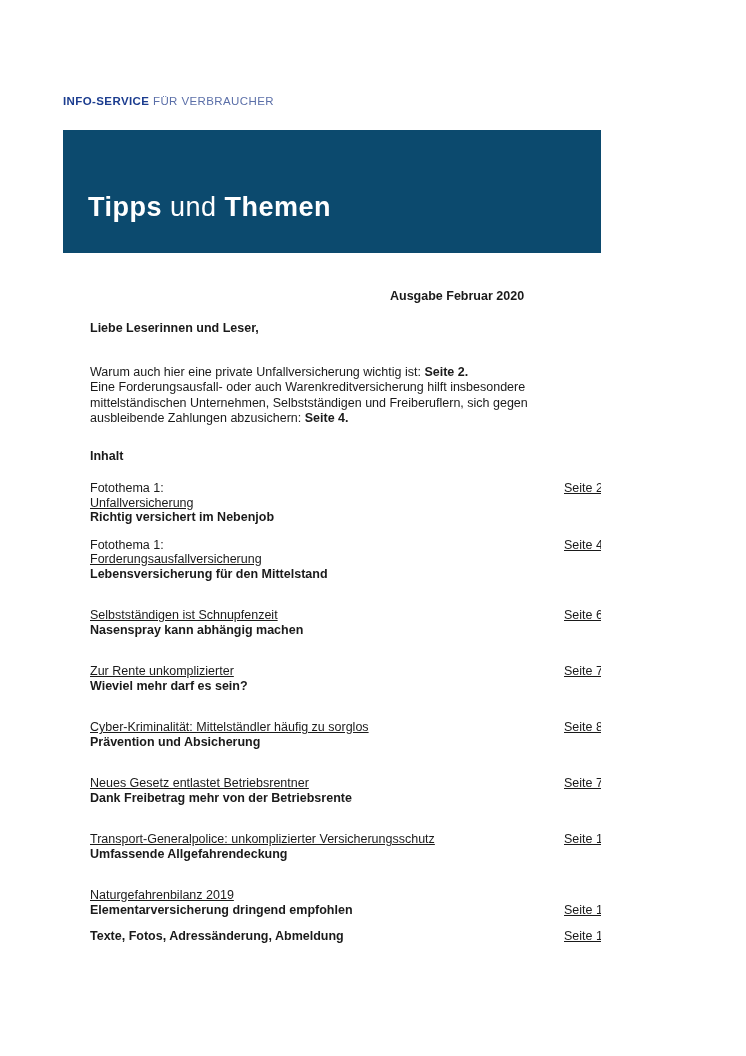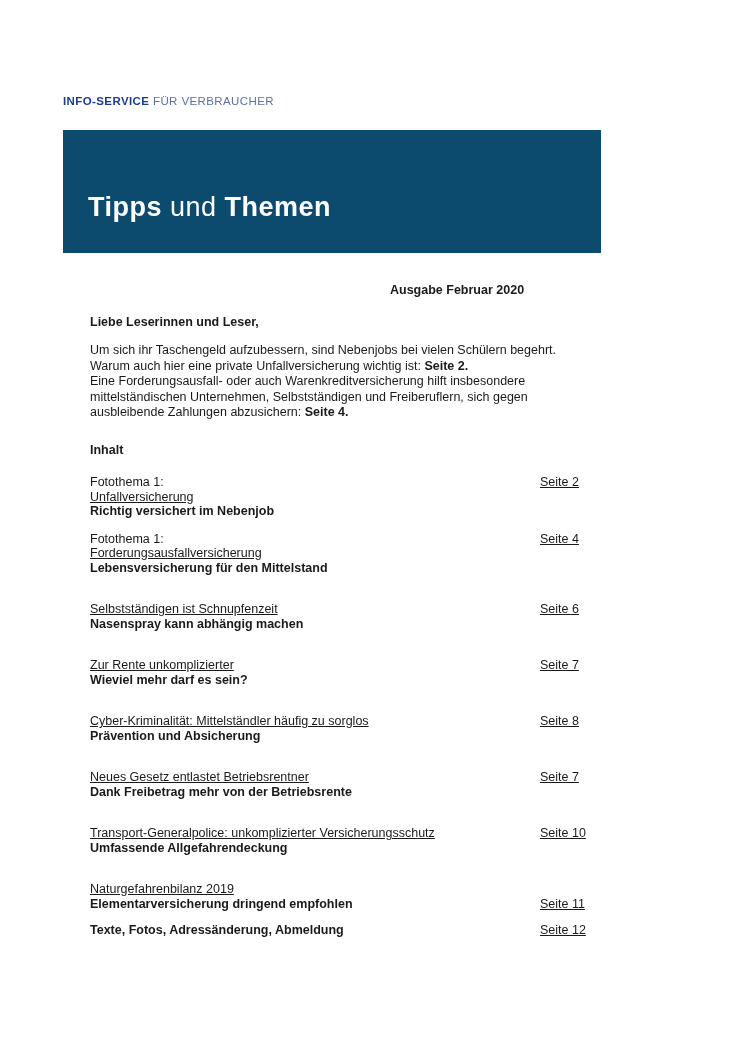--- a/index.html
+++ b/index.html
@@ -26,32 +26,32 @@
     position:absolute; left:25px; top:62px;
     font-size:27px; color:#ffffff; letter-spacing:.5px;
   }
   .bt-bold { font-weight:700; }
   .bt-normal { font-weight:400; }
 
   .logo { position:absolute; left:620px; top:96px; width:70px; height:70px; }
 
   
   .content {
-    position:absolute; left:90px; top:283px; width:545px;
+    position:absolute; left:90px; top:289px; width:545px;
     font-size:12.5px; line-height:15.5px;
   }
   .issue { font-weight:700; margin-left:300px; }
   .salutation { font-weight:700; margin-top:16px; }
   .intro { margin-top:13px; }
   .b { font-weight:700; }
   .inhalt-heading { font-weight:700; margin-top:22px; }
 
   
   .toc { margin-top:17px; line-height:14.5px; }
-  .toc-item { display:flex; margin-bottom:27px; }
+  .toc-item { display:flex; margin-bottom:27px;gap:24px; }
   .toc-item:nth-child(1) { margin-bottom:13px; }
   .toc-item:nth-child(8) { margin-bottom:12px;align-items:flex-end; }
   .toc-item:last-child { margin-bottom:0; }
   .toc-left { width:450px; flex:none; }
   .toc-link { text-decoration:underline; color:inherit; cursor:pointer; }
   .toc-sub { font-weight:700; }
   .toc-page { flex:none;text-decoration:underline; }
 </style>
 </head>
 <body>
@@ -80,21 +80,21 @@
     </svg>
   </div>
 
   <div class="content">
 
     <div class="issue">Ausgabe Februar 2020</div>
 
     <div class="salutation">Liebe Leserinnen und Leser,</div>
 
     <p class="intro">
-      <span>Um sich ihr Taschengeld aufzubessern, sind Nebenjobs bei vielen Schülern begehrt.</span><br>
+      <br>
       <span>Warum auch hier eine private Unfallversicherung wichtig ist: </span><span class="b">Seite 2.</span><br>
       <span>Eine Forderungsausfall- oder auch Warenkreditversicherung hilft insbesondere</span><br>
       <span>mittelständischen Unternehmen, Selbstständigen und Freiberuflern, sich gegen</span><br>
       <span>ausbleibende Zahlungen abzusichern: </span><span class="b">Seite 4.</span>
     </p>
 
     <div class="inhalt-heading">Inhalt</div>
 
     <div class="toc">
 

